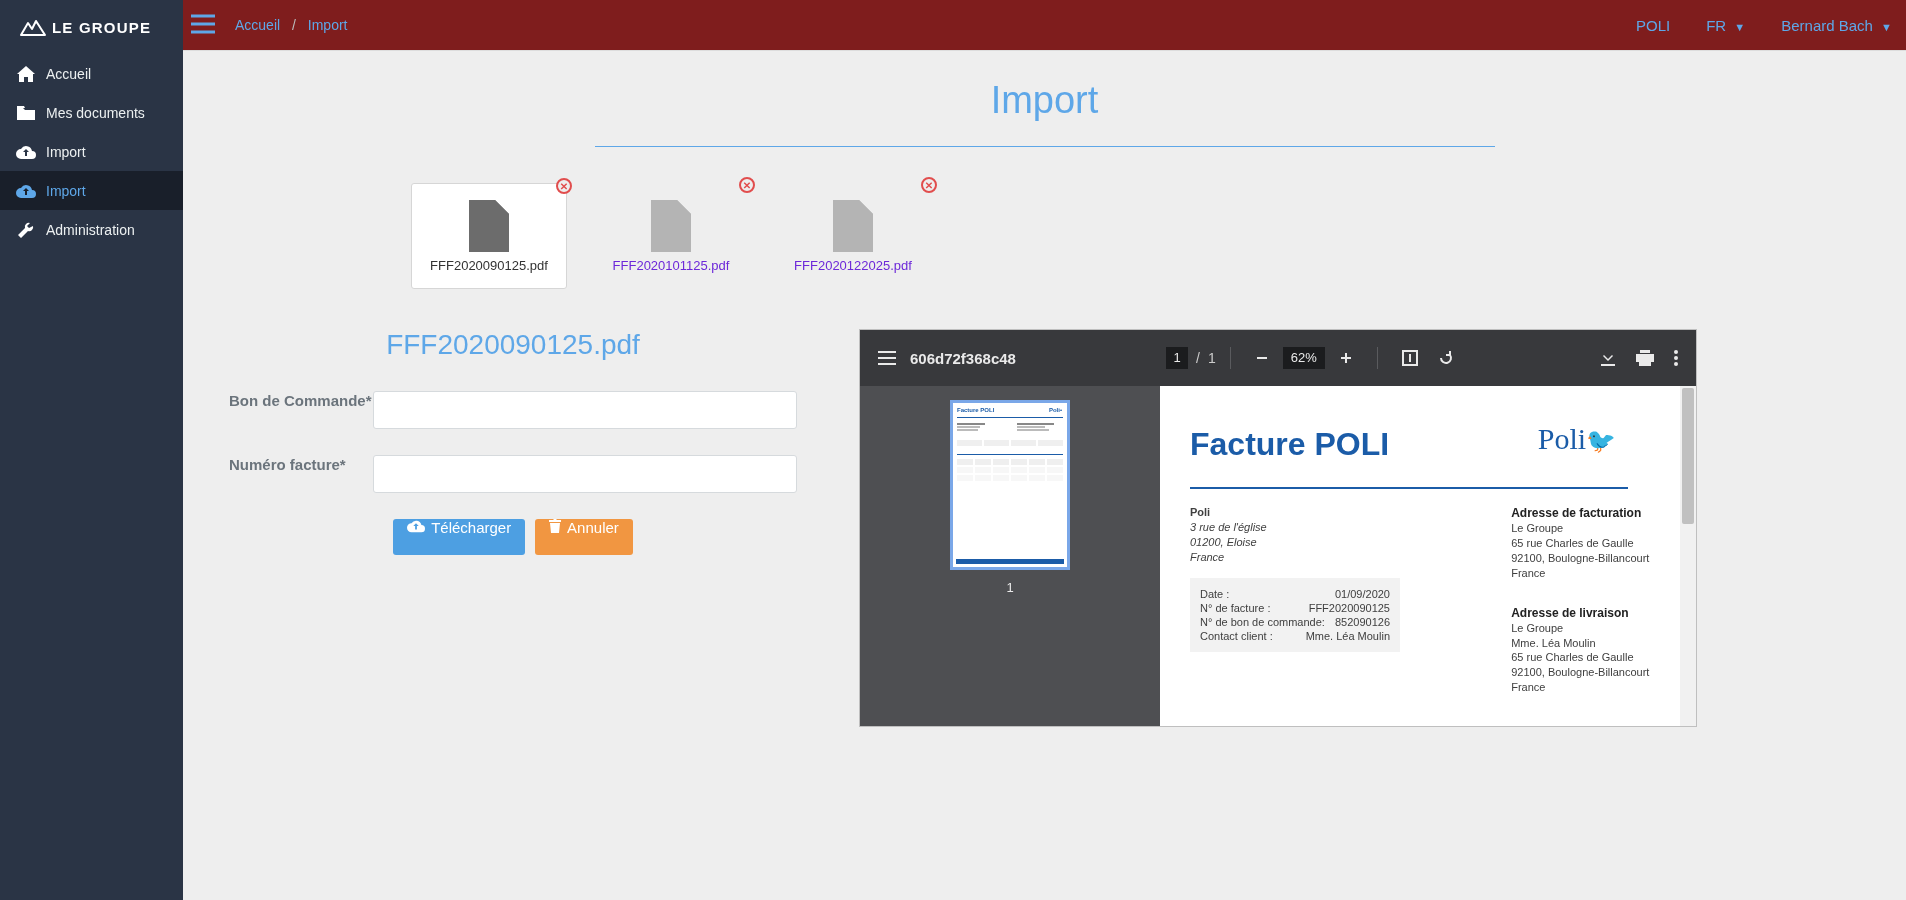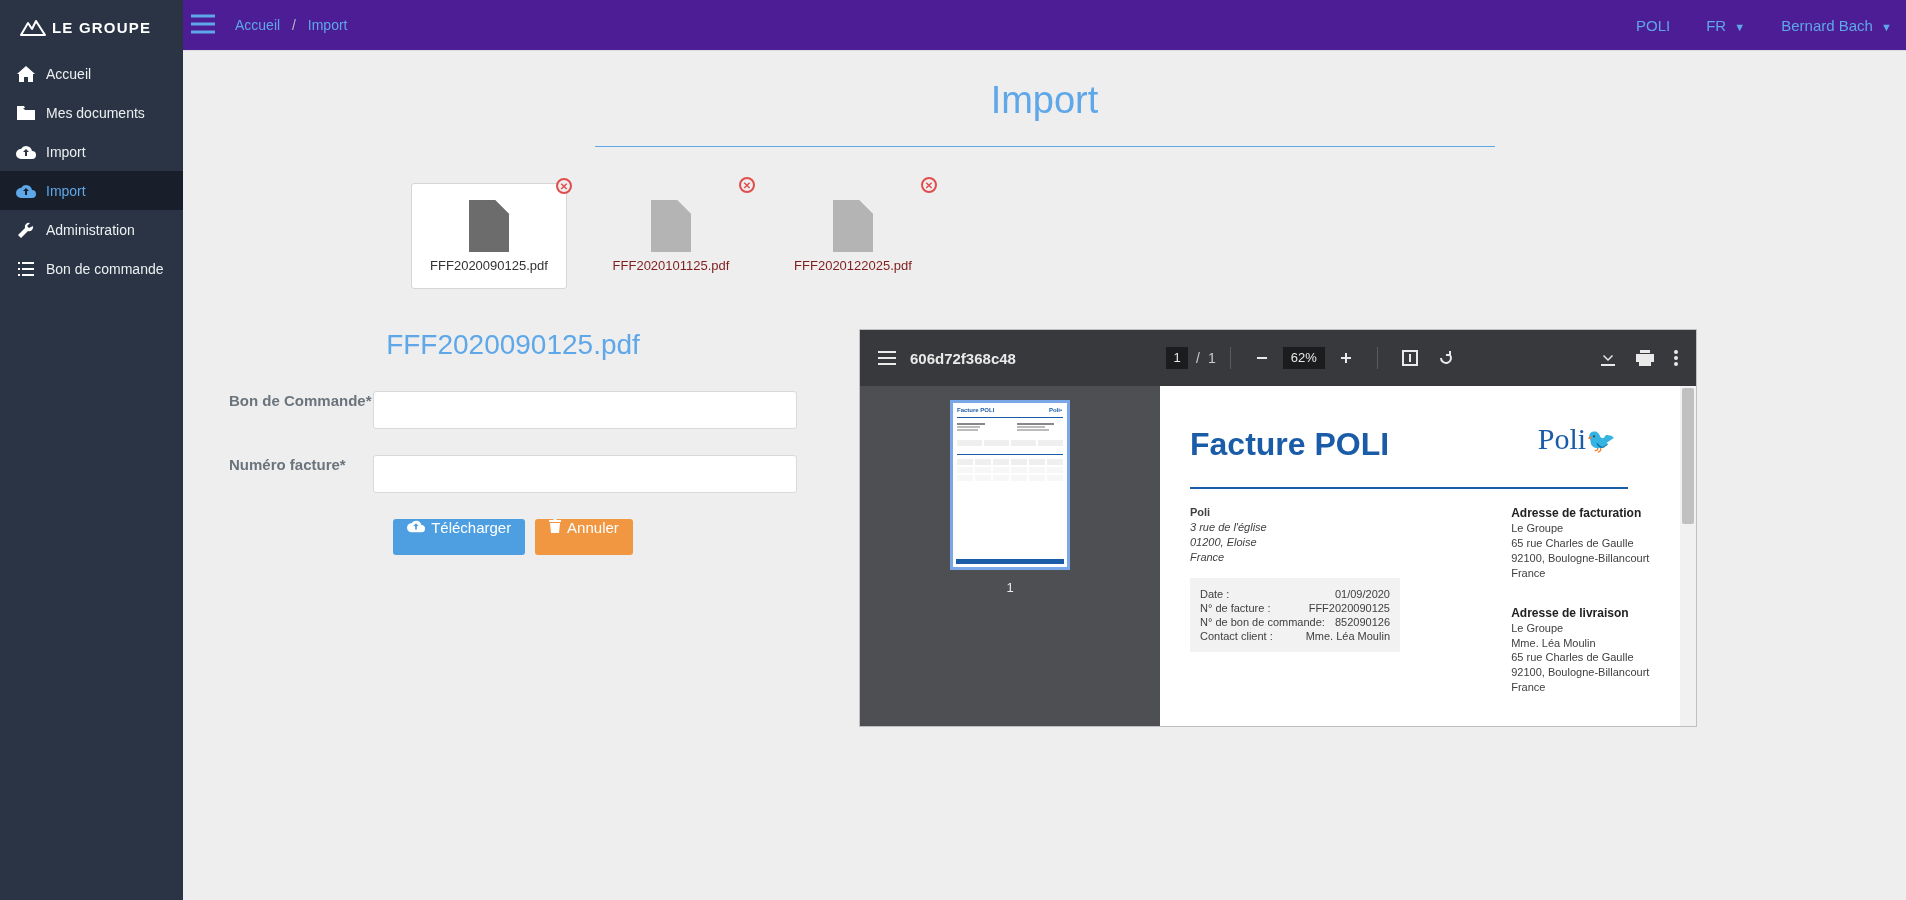--- a/index.html
+++ b/index.html
@@ -64,21 +64,21 @@
   }
   .social { display: flex; justify-content: space-around; padding: 0 24px 6px 24px; }
   .social .sic { color: #fff; }
   .brand-footer { color:#fff; font-style: italic; font-size: 18px; font-weight:600; letter-spacing:0.5px;}
 
   .right { flex: 1; display: flex; flex-direction: column; }
 
   
   .topbar {
     height: 51px;
-    background: #4c1d95;
+    background: #7f1d1d;
     border-bottom: 1px solid #ddd;
     display: flex;
     align-items: center;
     padding: 0 14px 0 8px;
   }
   .hamb { color: #5ea7e8; margin-right: 20px; cursor:pointer; }
   .crumb a { color: #5ea7e8; text-decoration: none; font-size: 14px; }
   .crumb .sep { color: #bbb; margin: 0 8px; }
   .topbar .spacer { flex: 1; }
   .topbar .r-item { color: #5ea7e8; margin-left: 36px; font-size: 15px; cursor: pointer; }
@@ -120,21 +120,21 @@
     justify-content: center;
     border-radius: 3px;
     cursor: pointer;
   }
   .thumb.sel {
     background: #fff;
     border: 1px solid #d6d6d6;
   }
   .thumb .fname { font-size: 13px; margin-top: 6px; }
   .thumb.sel .fname { color: #333; }
-  .thumb.dim .fname { color: #7f1d1d; }
+  .thumb.dim .fname { color: #6d28d9; }
   .thumb .close {
     position: absolute;
     top: -6px; right: -6px;
     width: 16px; height: 16px;
     border: 2px solid #e14d4d;
     border-radius: 50%;
     color: #e14d4d;
     font-size: 10px;
     line-height: 13px;
     text-align: center;
@@ -365,28 +365,20 @@
         </span>
         <span>Import</span>
       </li>
       <li>
         <span class="ic">
           <svg width="16" height="16" viewBox="0 0 16 16">
               <path fill="#fff" d="M15 4a4 4 0 01-5 5L3 16l-3-3 7-7a4 4 0 015-5l-3 3 2 2z"></path>
             </svg>
         </span>
         <span>Administration</span>
-      </li>
-      <li>
-        <span class="ic">
-          <svg width="16" height="14" viewBox="0 0 16 14">
-              <path fill="#fff" d="M0 0h2v2H0zm4 0h12v2H4zM0 6h2v2H0zm4 0h12v2H4zM0 12h2v2H0zm4 0h12v2H4z"></path>
-            </svg>
-        </span>
-        <span>Bon de commande</span>
       </li>
     </ul>
   </aside>
 
   <div class="right">
     <header class="topbar">
       <span class="hamb">
         <svg width="24" height="20" viewBox="0 0 24 20">
             <path stroke="#5ea7e8" stroke-width="3" d="M0 2h24M0 10h24M0 18h24"></path>
           </svg>

